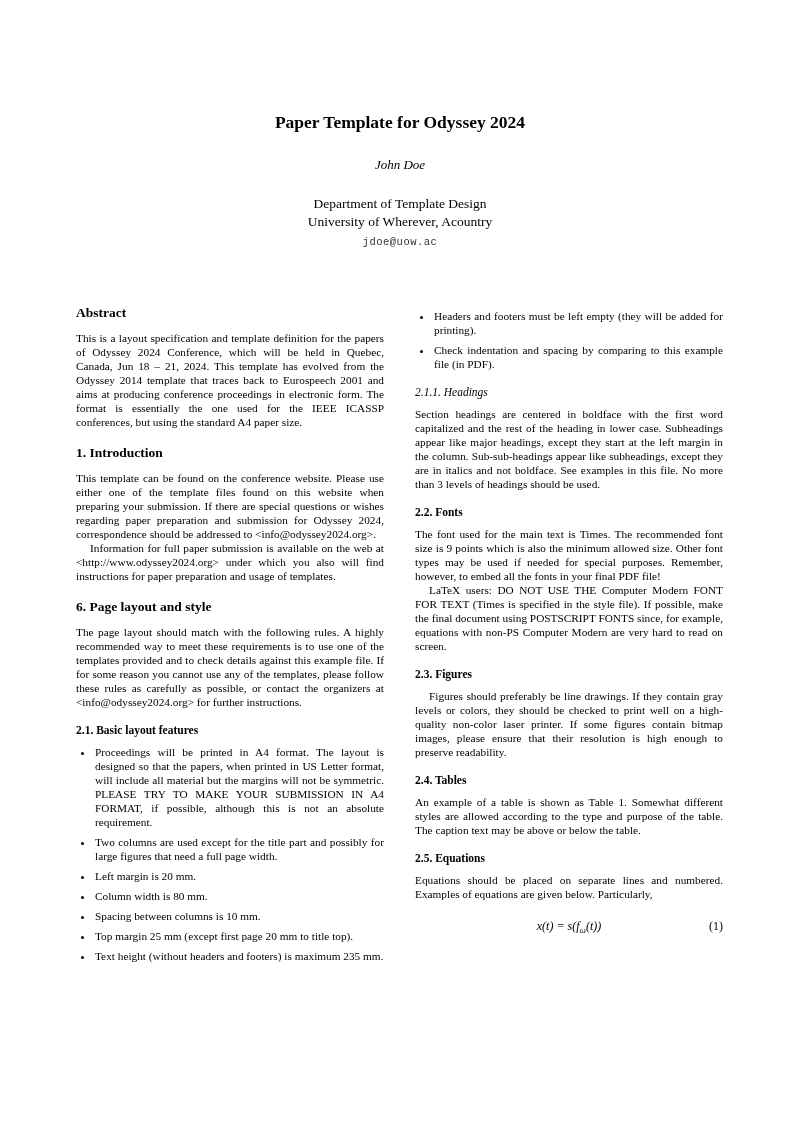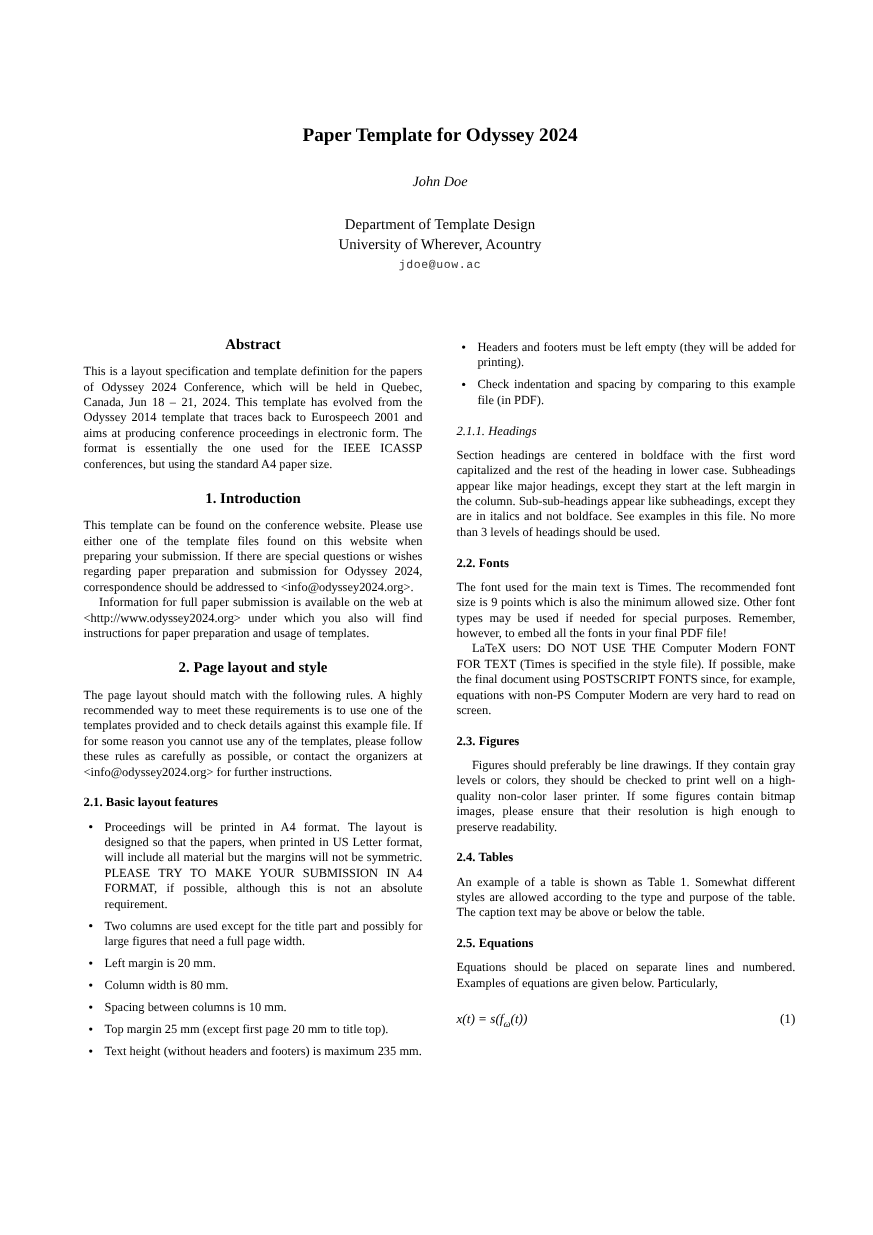--- a/index.html
+++ b/index.html
@@ -16,28 +16,28 @@
     overflow: hidden;
     background: #fff;
   }
   .titleblock { text-align: center; padding-top: 112px; }
   .paper-title { font-size: 17.5px; font-weight: bold; font-family: "Liberation Serif", serif; }
   .author { font-style: italic; font-size: 13px; margin-top: 24px; }
   .affil { font-size: 13.5px; margin-top: 22px; line-height: 18px; }
   .email { font-family: "Liberation Mono", monospace; font-size: 10.5px; margin-top: 5px; letter-spacing: 0.5px; color: #333; }
   .columns { display: flex; gap: 31px; margin-top: 41px; }
   .col { width: 308px; flex: 0 0 308px; }
-  .sec-heading { text-align: center; font-weight: bold; font-size: 13.5px; margin: 16px 0 10px; font-family: "Liberation Serif", serif; }
+  .sec-heading { text-align: left; font-weight: bold; font-size: 13.5px; margin: 16px 0 10px; font-family: "Liberation Serif", serif; }
   .subsec-heading { font-weight: bold; font-size: 11.5px; margin: 15px 0 9px; }
   .subsubsec-heading { font-style: italic; font-weight: normal; font-size: 11.5px; margin: 15px 0 9px; }
   p { font-size: 11.3px; line-height: 14px; text-align: justify; }
   p.indent { text-indent: 14px; }
   ul.bullets { list-style: disc outside; padding-left: 16px; margin: 2px 0 0 2px; }
   ul.bullets li { font-size: 11.3px; line-height: 14px; text-align: justify; margin-bottom: 6px; padding-left: 1px; }
-  .equation-row { position: relative; margin-top: 18px; font-size: 12px; text-align: left; font-family: Liberation Serif, serif; }
+  .equation-row { position: relative; margin-top: 18px; font-size: 12px; text-align: center; font-family: Liberation Serif, serif; }
   .eq-body { font-style: italic; }
   .eq-body sub { font-size: 9px; }
   .eq-number { position: absolute; right: 0; top: 0; font-style: normal; }
 </style>
 </head>
 <body>
 
 <div class="page">
 
   <header class="titleblock">
@@ -59,21 +59,21 @@
         <p>This is a layout specification and template definition for the papers of Odyssey 2024 Conference, which will be held in Quebec, Canada, Jun 18 – 21, 2024. This template has evolved from the Odyssey 2014 template that traces back to Eurospeech 2001 and aims at producing conference proceedings in electronic form. The format is essentially the one used for the IEEE ICASSP conferences, but using the standard A4 paper size.</p>
       </section>
 
       <section>
         <h2 class="sec-heading">1. Introduction</h2>
         <p>This template can be found on the conference website. Please use either one of the template files found on this website when preparing your submission. If there are special questions or wishes regarding paper preparation and submission for Odyssey 2024, correspondence should be addressed to &lt;info@odyssey2024.org&gt;.</p>
         <p class="indent">Information for full paper submission is available on the web at &lt;http://www.odyssey2024.org&gt; under which you also will find instructions for paper preparation and usage of templates.</p>
       </section>
 
       <section>
-        <h2 class="sec-heading">2. Page layout and style</h2>
+        <h2 class="sec-heading">6. Page layout and style</h2>
         <p>The page layout should match with the following rules. A highly recommended way to meet these requirements is to use one of the templates provided and to check details against this example file. If for some reason you cannot use any of the templates, please follow these rules as carefully as possible, or contact the organizers at &lt;info@odyssey2024.org&gt; for further instructions.</p>
 
         <h3 class="subsec-heading">2.1. Basic layout features</h3>
         <ul class="bullets">
           <li>Proceedings will be printed in A4 format. The layout is designed so that the papers, when printed in US Letter format, will include all material but the margins will not be symmetric. PLEASE TRY TO MAKE YOUR SUBMISSION IN A4 FORMAT, if possible, although this is not an absolute requirement.</li>
           <li>Two columns are used except for the title part and possibly for large figures that need a full page width.</li>
           <li>Left margin is 20 mm.</li>
           <li>Column width is 80 mm.</li>
           <li>Spacing between columns is 10 mm.</li>
           <li>Top margin 25 mm (except first page 20 mm to title top).</li>

